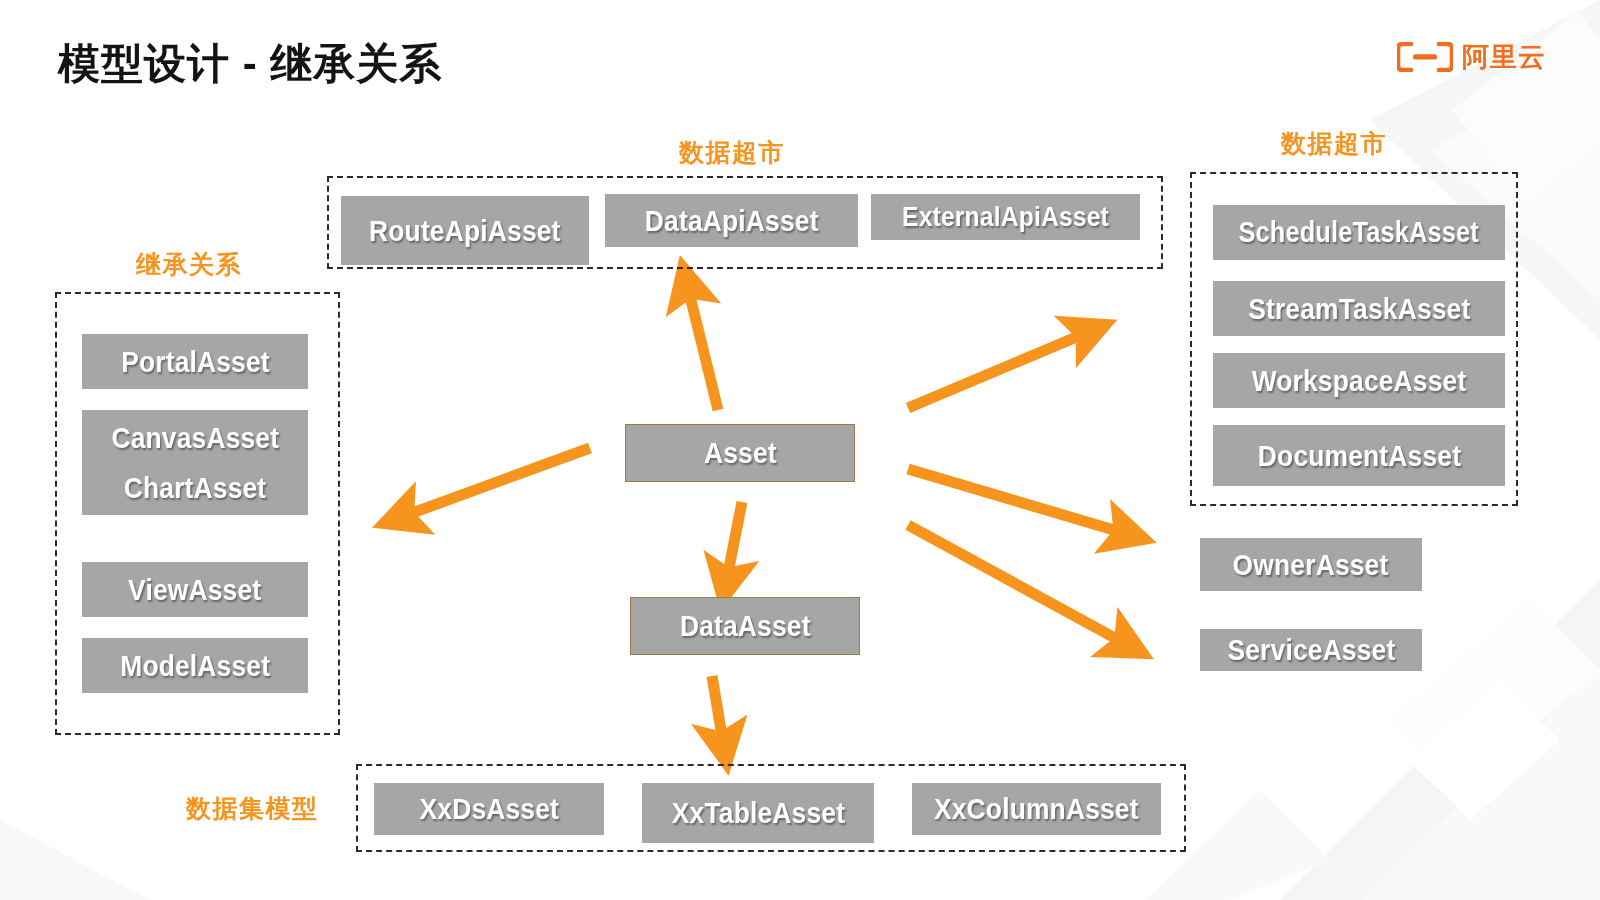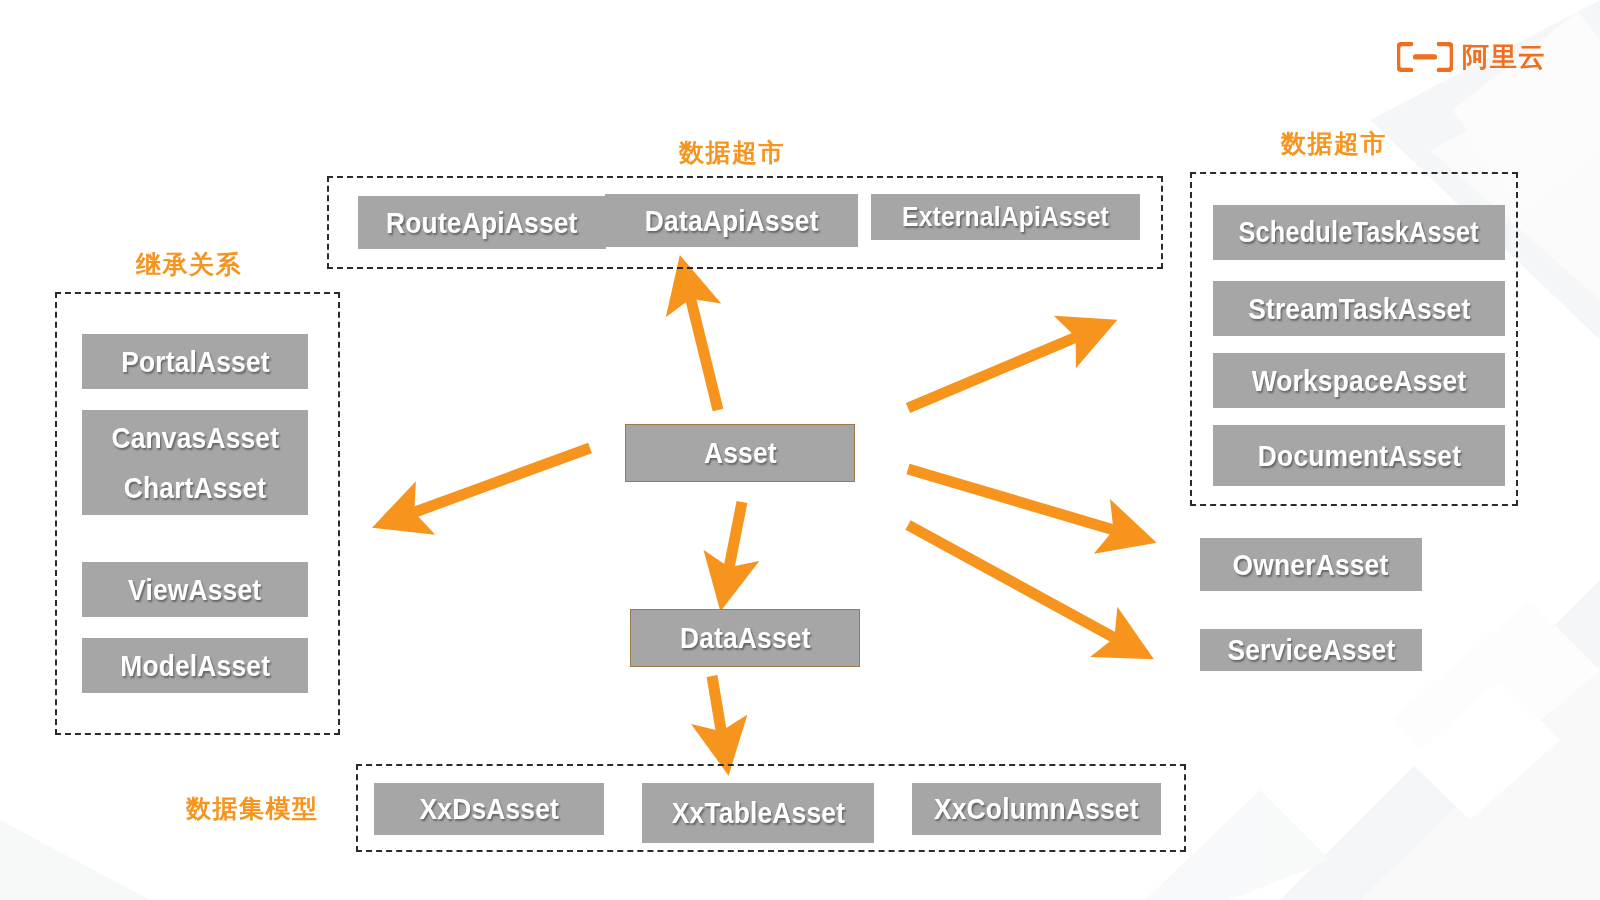--- a/index.html
+++ b/index.html
@@ -118,20 +118,21 @@
       <polygon points="1280,900 1600,580 1600,900" fill="#f1f2f4"></polygon>
       <polygon points="1360,900 1600,665 1600,900" fill="#f7f8f9"></polygon>
       <polygon points="1390,720 1530,600 1600,670 1460,790" fill="#fdfdfd"></polygon>
       <polygon points="1408,760 1500,680 1560,740 1470,820" fill="#ffffff"></polygon>
       <polygon points="0,820 150,900 0,900" fill="#f4f5f6"></polygon>
       <polygon points="1145,900 1260,790 1330,860 1230,900" fill="#f6f7f8"></polygon>
       <rect x="1452" y="110" width="160" height="120" transform="rotate(-38 1452 110)" fill="#fbfbfc"></rect>
     </g>
   </svg>
 
+  <div id="page-title">模型设计 - 继承关系</div>
 
   <div id="brand-logo">
     <svg class="logo-mark" width="56" height="30" viewBox="0 0 56 30" aria-hidden="true">
       <path d="M14 2 H5 A4 4 0 0 0 1 6 V24 A4 4 0 0 0 5 28 H14" fill="none" stroke="#F26E1F" stroke-width="4.6" stroke-linecap="round"></path>
       <path d="M42 2 H51 A4 4 0 0 1 55 6 V24 A4 4 0 0 1 51 28 H42" fill="none" stroke="#F26E1F" stroke-width="4.6" stroke-linecap="round"></path>
       <rect x="16" y="12.2" width="24" height="5.4" rx="2.2" fill="#F26E1F"></rect>
     </svg>
     <span class="logo-text">阿里云</span>
   </div>
 
@@ -165,21 +166,21 @@
         <span class="nlabel">ChartAsset</span>
       </div>
       <div class="node sq" style="left: 82px; top: 562px; width: 226px; height: 55px; font-size: 30px;">
         <span class="nlabel">ViewAsset</span>
       </div>
       <div class="node sq" style="left: 82px; top: 638px; width: 226px; height: 55px; font-size: 30px;">
         <span class="nlabel">ModelAsset</span>
       </div>
       <div class="group-box" style="left: 327px; top: 176px; width: 836px; height: 93px;"></div>
       <div class="group-label" style="left: 679px; top: 136px;">数据超市</div>
-      <div class="node sq" style="left: 358px; top: 196px; width: 248px; height: 53px; font-size: 30px;">
+      <div class="node sq" style="left: 341px; top: 196px; width: 248px; height: 69px; font-size: 30px;">
         <span class="nlabel">RouteApiAsset</span>
       </div>
       <div class="node sq" style="left: 605px; top: 194px; width: 253px; height: 53px; font-size: 30px;">
         <span class="nlabel">DataApiAsset</span>
       </div>
       <div class="node sq" style="left: 871px; top: 194px; width: 269px; height: 46px; font-size: 28px;">
         <span class="nlabel">ExternalApiAsset</span>
       </div>
       <div class="group-box" style="left: 1190px; top: 172px; width: 328px; height: 334px;"></div>
       <div class="group-label" style="left: 1281px; top: 127px;">数据超市</div>
@@ -208,18 +209,18 @@
       </div>
       <div class="node sq" style="left: 1200px; top: 538px; width: 222px; height: 53px; font-size: 30px;">
         <span class="nlabel">OwnerAsset</span>
       </div>
       <div class="node sq" style="left: 1200px; top: 629px; width: 222px; height: 42px; font-size: 30px;">
         <span class="nlabel">ServiceAsset</span>
       </div>
       <div class="node sq bordered" style="left: 625px; top: 424px; width: 230px; height: 58px; font-size: 30px;">
         <span class="nlabel">Asset</span>
       </div>
-      <div class="node sq bordered" style="left: 630px; top: 597px; width: 230px; height: 58px; font-size: 30px; margin-top: 12px;">
+      <div class="node sq bordered" style="left: 630px; top: 597px; width: 230px; height: 58px; font-size: 30px;">
         <span class="nlabel">DataAsset</span>
       </div>
     </div>
 
 </div>
 
 </body></html>

